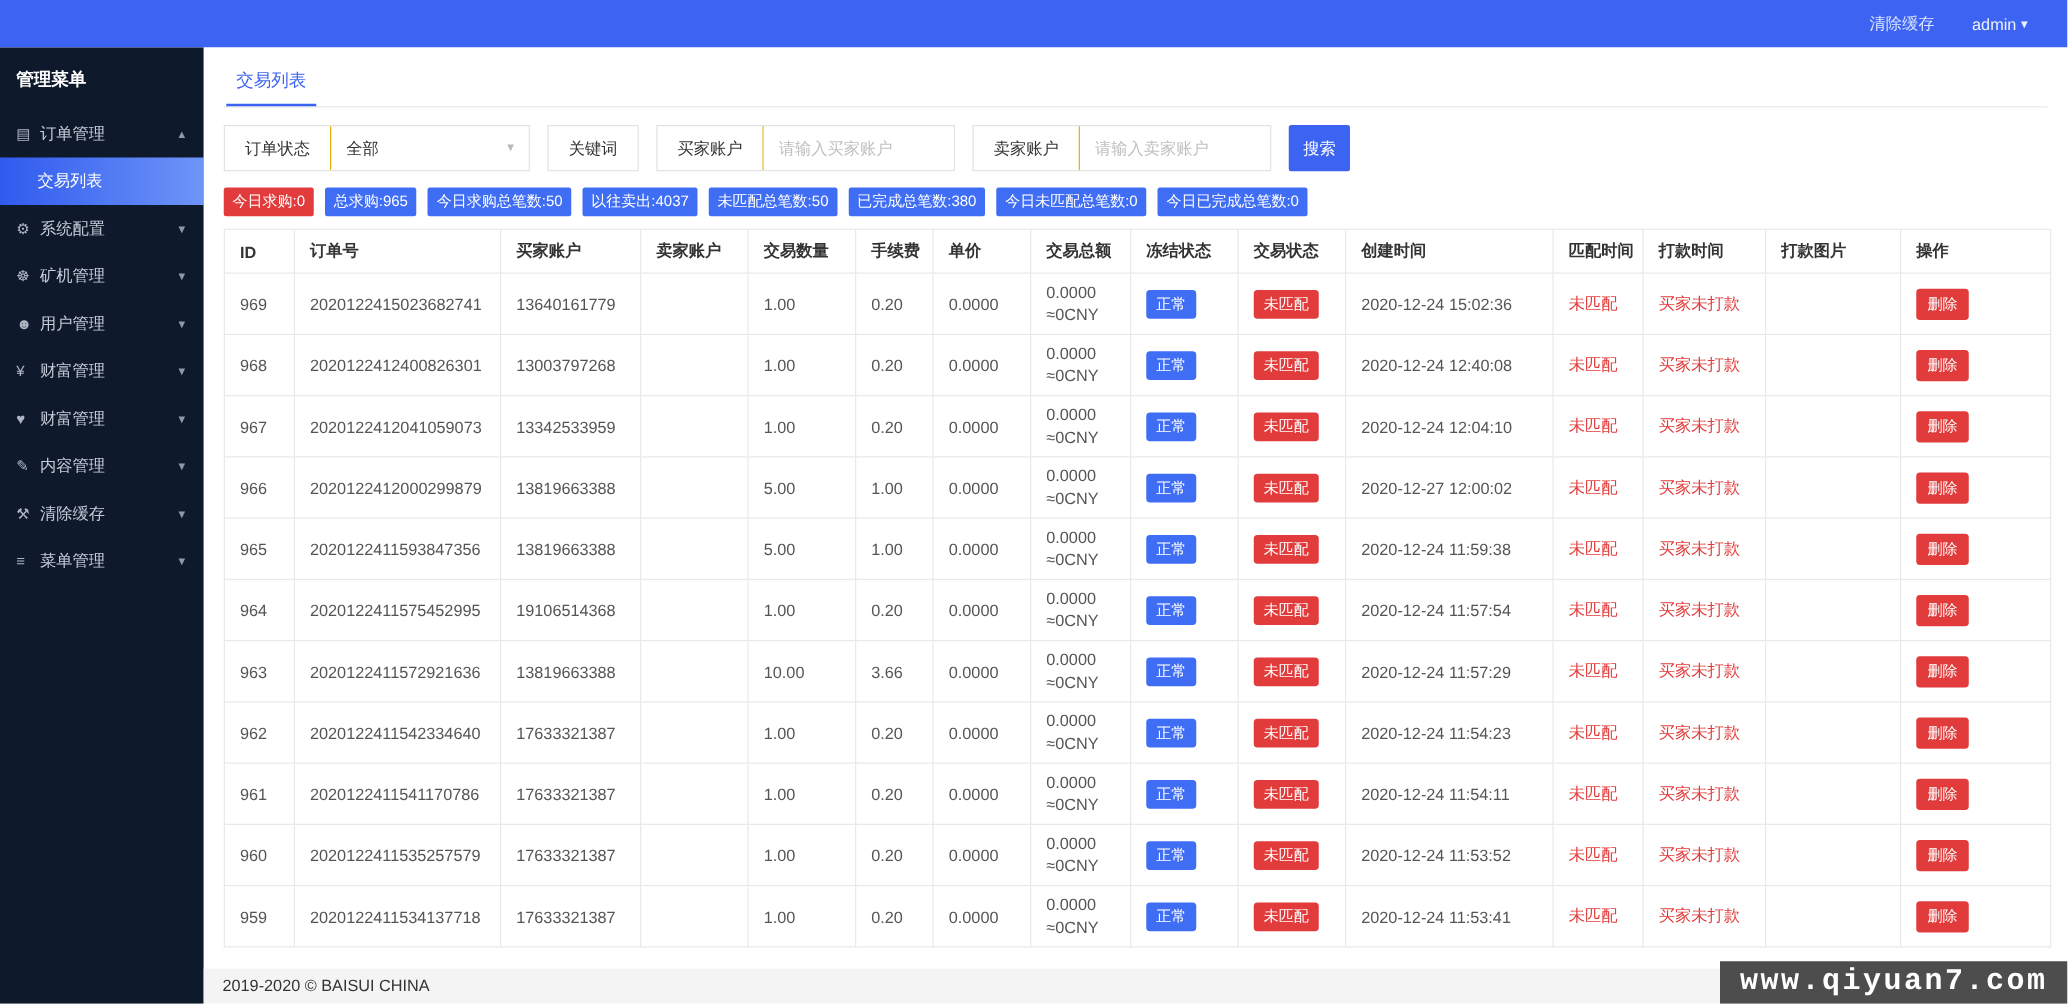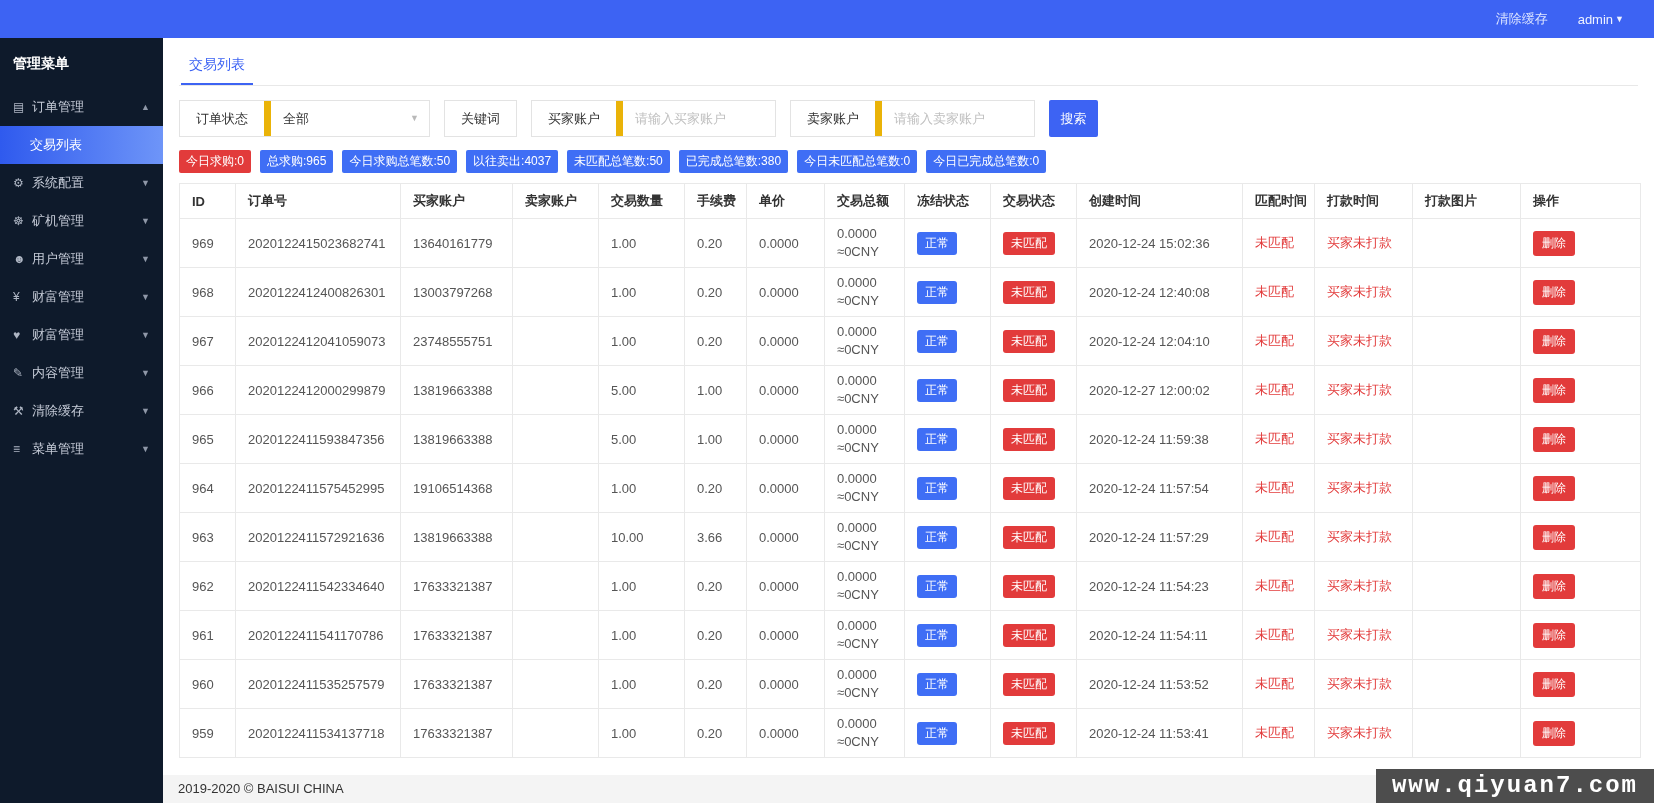--- a/index.html
+++ b/index.html
@@ -24,21 +24,21 @@
   .side-sub.active { background:linear-gradient(90deg,#2f5aee,#6e95f8); color:#fff; }
 
   
   .main { flex:1; display:flex; flex-direction:column; background:#fff; min-width:0; }
   .tabs { margin:10px 16px 0; border-bottom:1px solid #e8e8e8; }
   .tab { display:inline-block; margin-left:2px; padding:8px 8px 9px; color:#3d63f3; font-size:14px; border-bottom:2px solid #3d63f3; cursor:pointer; }
 
   .filters { display:flex; gap:14px; margin:14px 16px 0; align-items:center; }
   .fgroup { display:flex; border:1px solid #e3e3e3; height:37px; background:#fff; }
   .flabel { padding:0 16px; line-height:35px; font-size:13px; color:#333; white-space:nowrap; }
-  .fcontrol { border-left:7px solid #eab308; display:flex; align-items:center; }
+  .fcontrol { border-left:1px solid #eab308; display:flex; align-items:center; }
   .fselect { width:158px; line-height:35px; padding:0 12px; font-size:13px; color:#333; position:relative; cursor:pointer; }
   .fselect .sel-caret { position:absolute; right:10px; font-size:9px; color:#b9b9b9; }
   .fcontrol input { border:none; outline:none; width:152px; padding:0 12px; font-size:13px; color:#333; height:33px; }
   .fcontrol input::placeholder { color:#c0c0c0; }
   .search-btn { width:49px; height:37px; background:#3d63f3; color:#fff; border:none; border-radius:2px; font-size:13px; cursor:pointer; }
 
   .stats { display:flex; gap:9px; margin:13px 16px 0; }
   .stat { font-size:12px; color:#fff; padding:3px 7px; border-radius:2px; white-space:nowrap; }
   .stat.blue { background:#3f6ef5; }
   .stat.red { background:#e23b3b; }
@@ -206,21 +206,21 @@
               <td><span class="badge red">未匹配</span></td>
               <td>2020-12-24 12:40:08</td>
               <td class="red-text">未匹配</td>
               <td class="red-text">买家未打款</td>
               <td></td>
               <td><button class="del-btn">删除</button></td>
             </tr>
             <tr>
               <td>967</td>
               <td>2020122412041059073</td>
-              <td>23748555751</td>
+              <td>13342533959</td>
               <td></td>
               <td>1.00</td>
               <td>0.20</td>
               <td>0.0000</td>
               <td class="total-cell">
                 <div>0.0000</div>
                 <div>≈0CNY</div>
               </td>
               <td><span class="badge blue">正常</span></td>
               <td><span class="badge red">未匹配</span></td>

